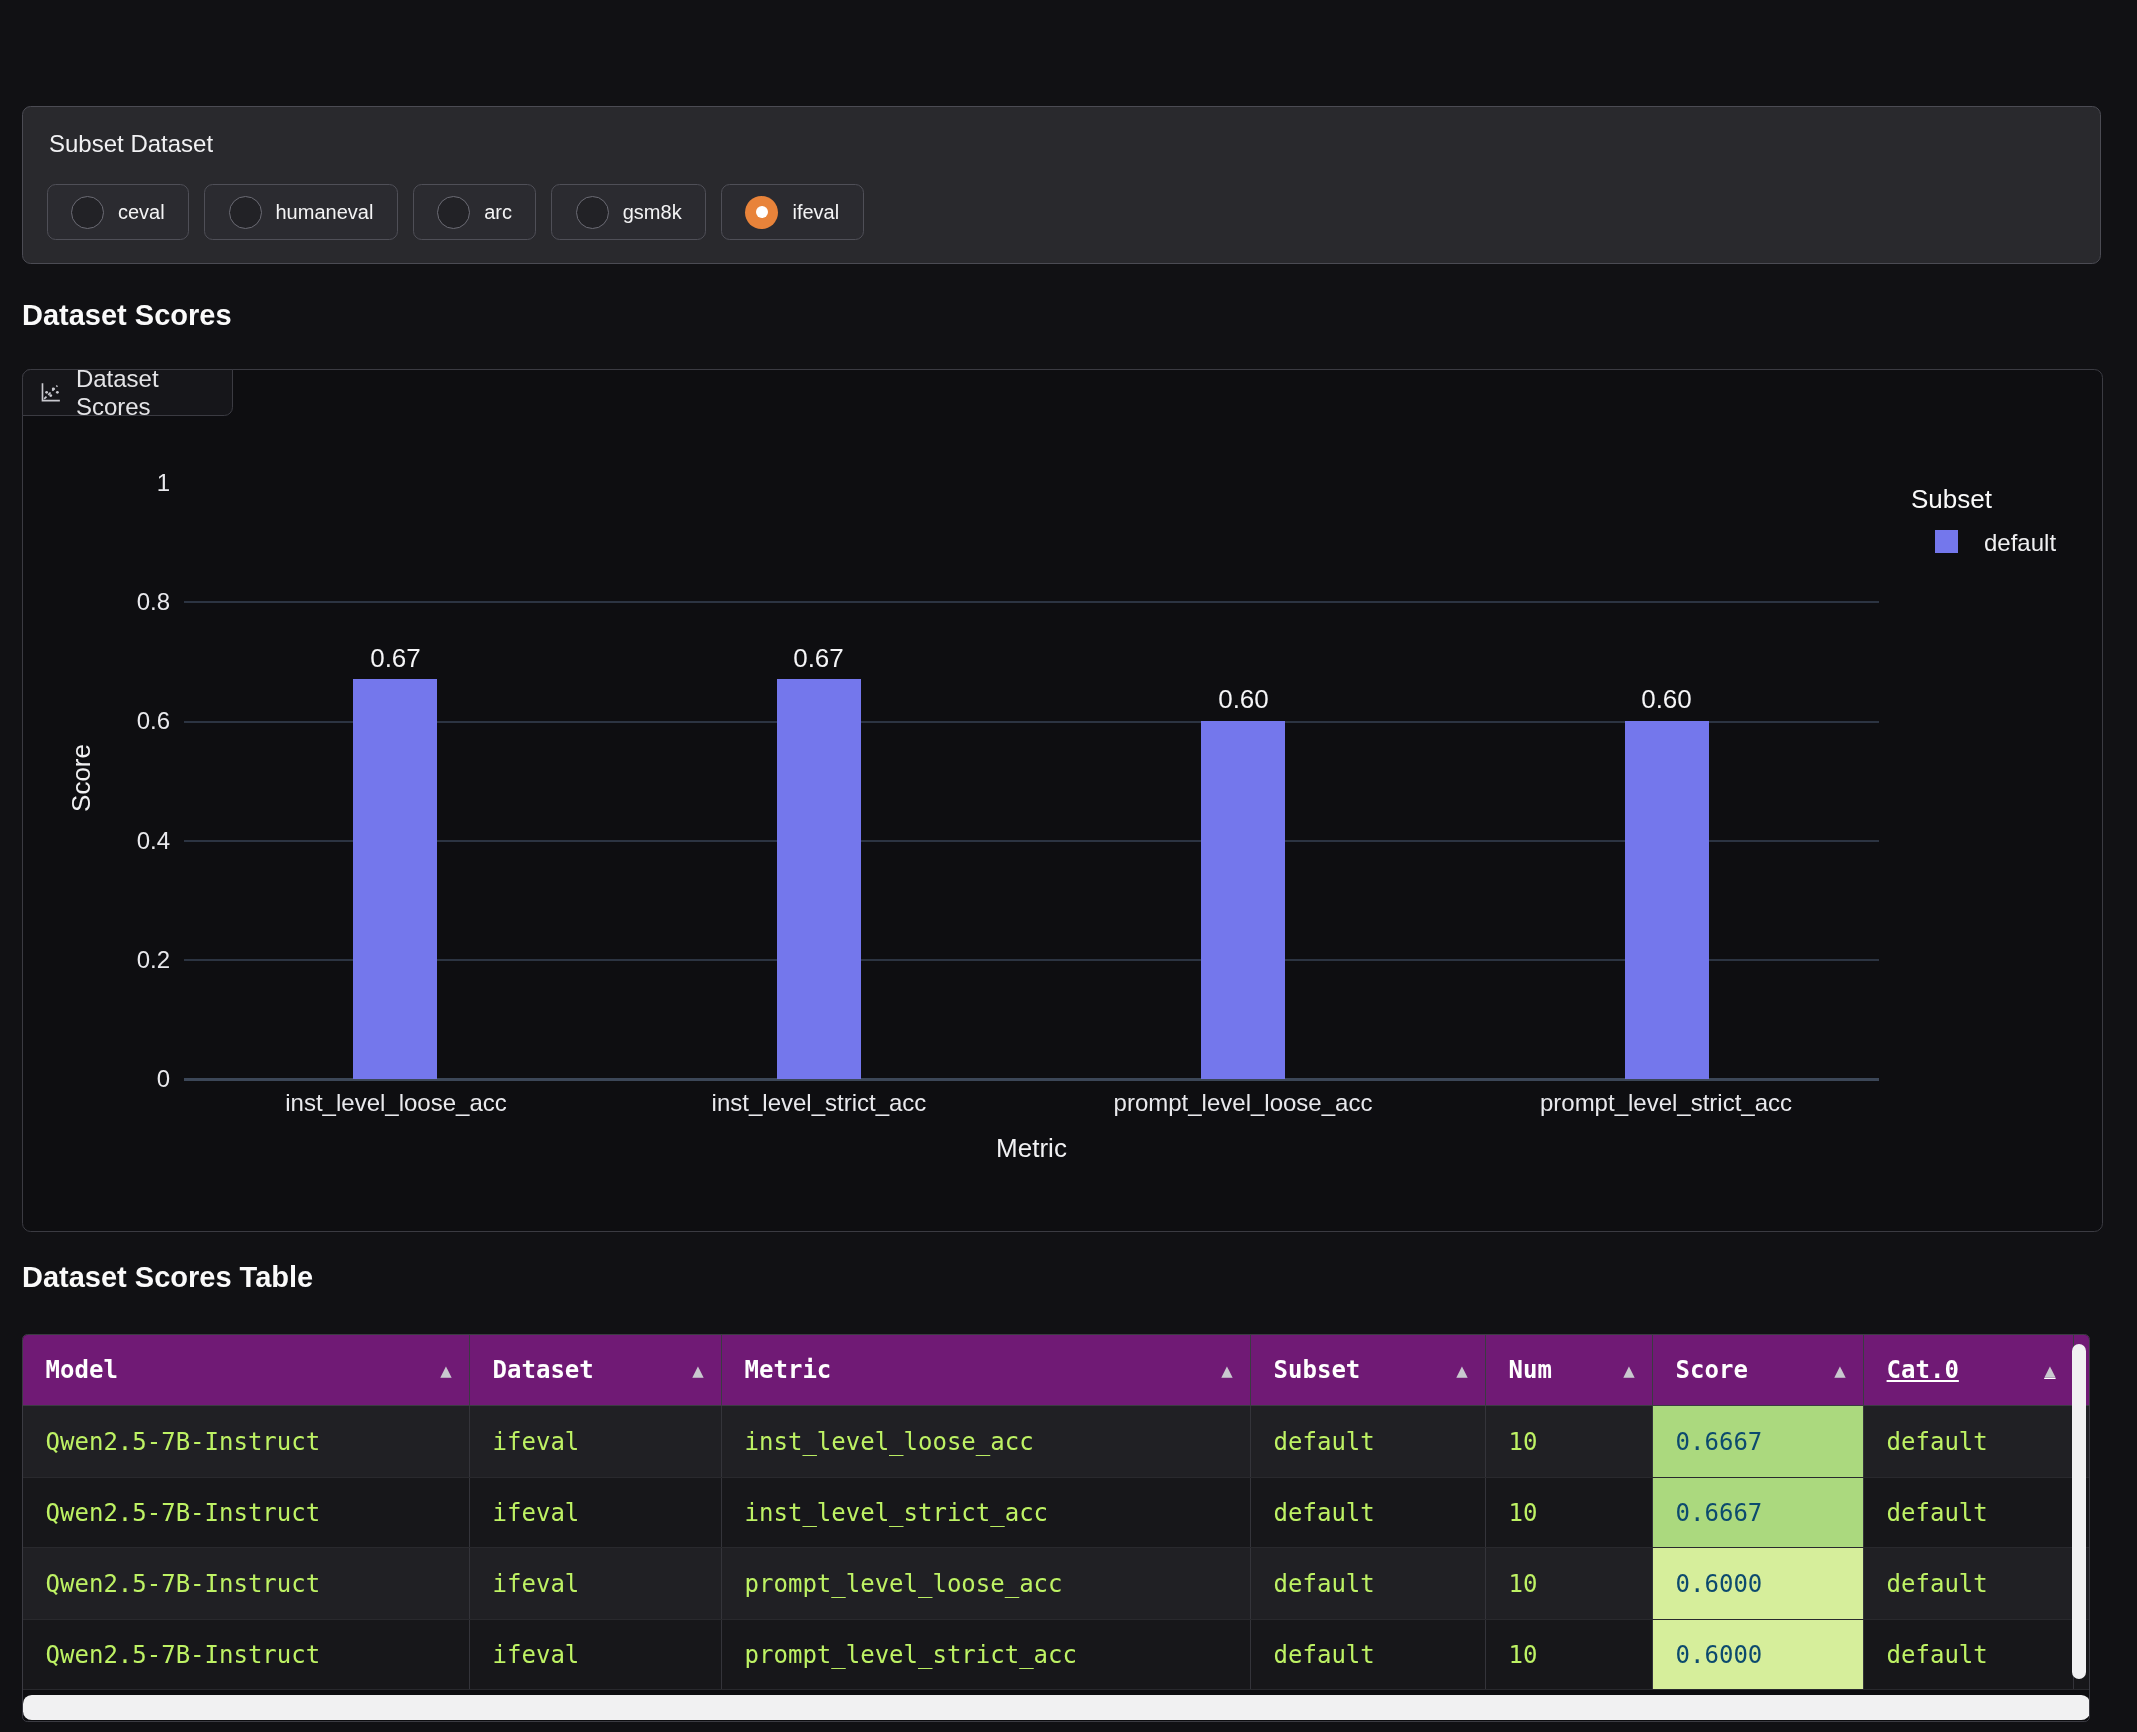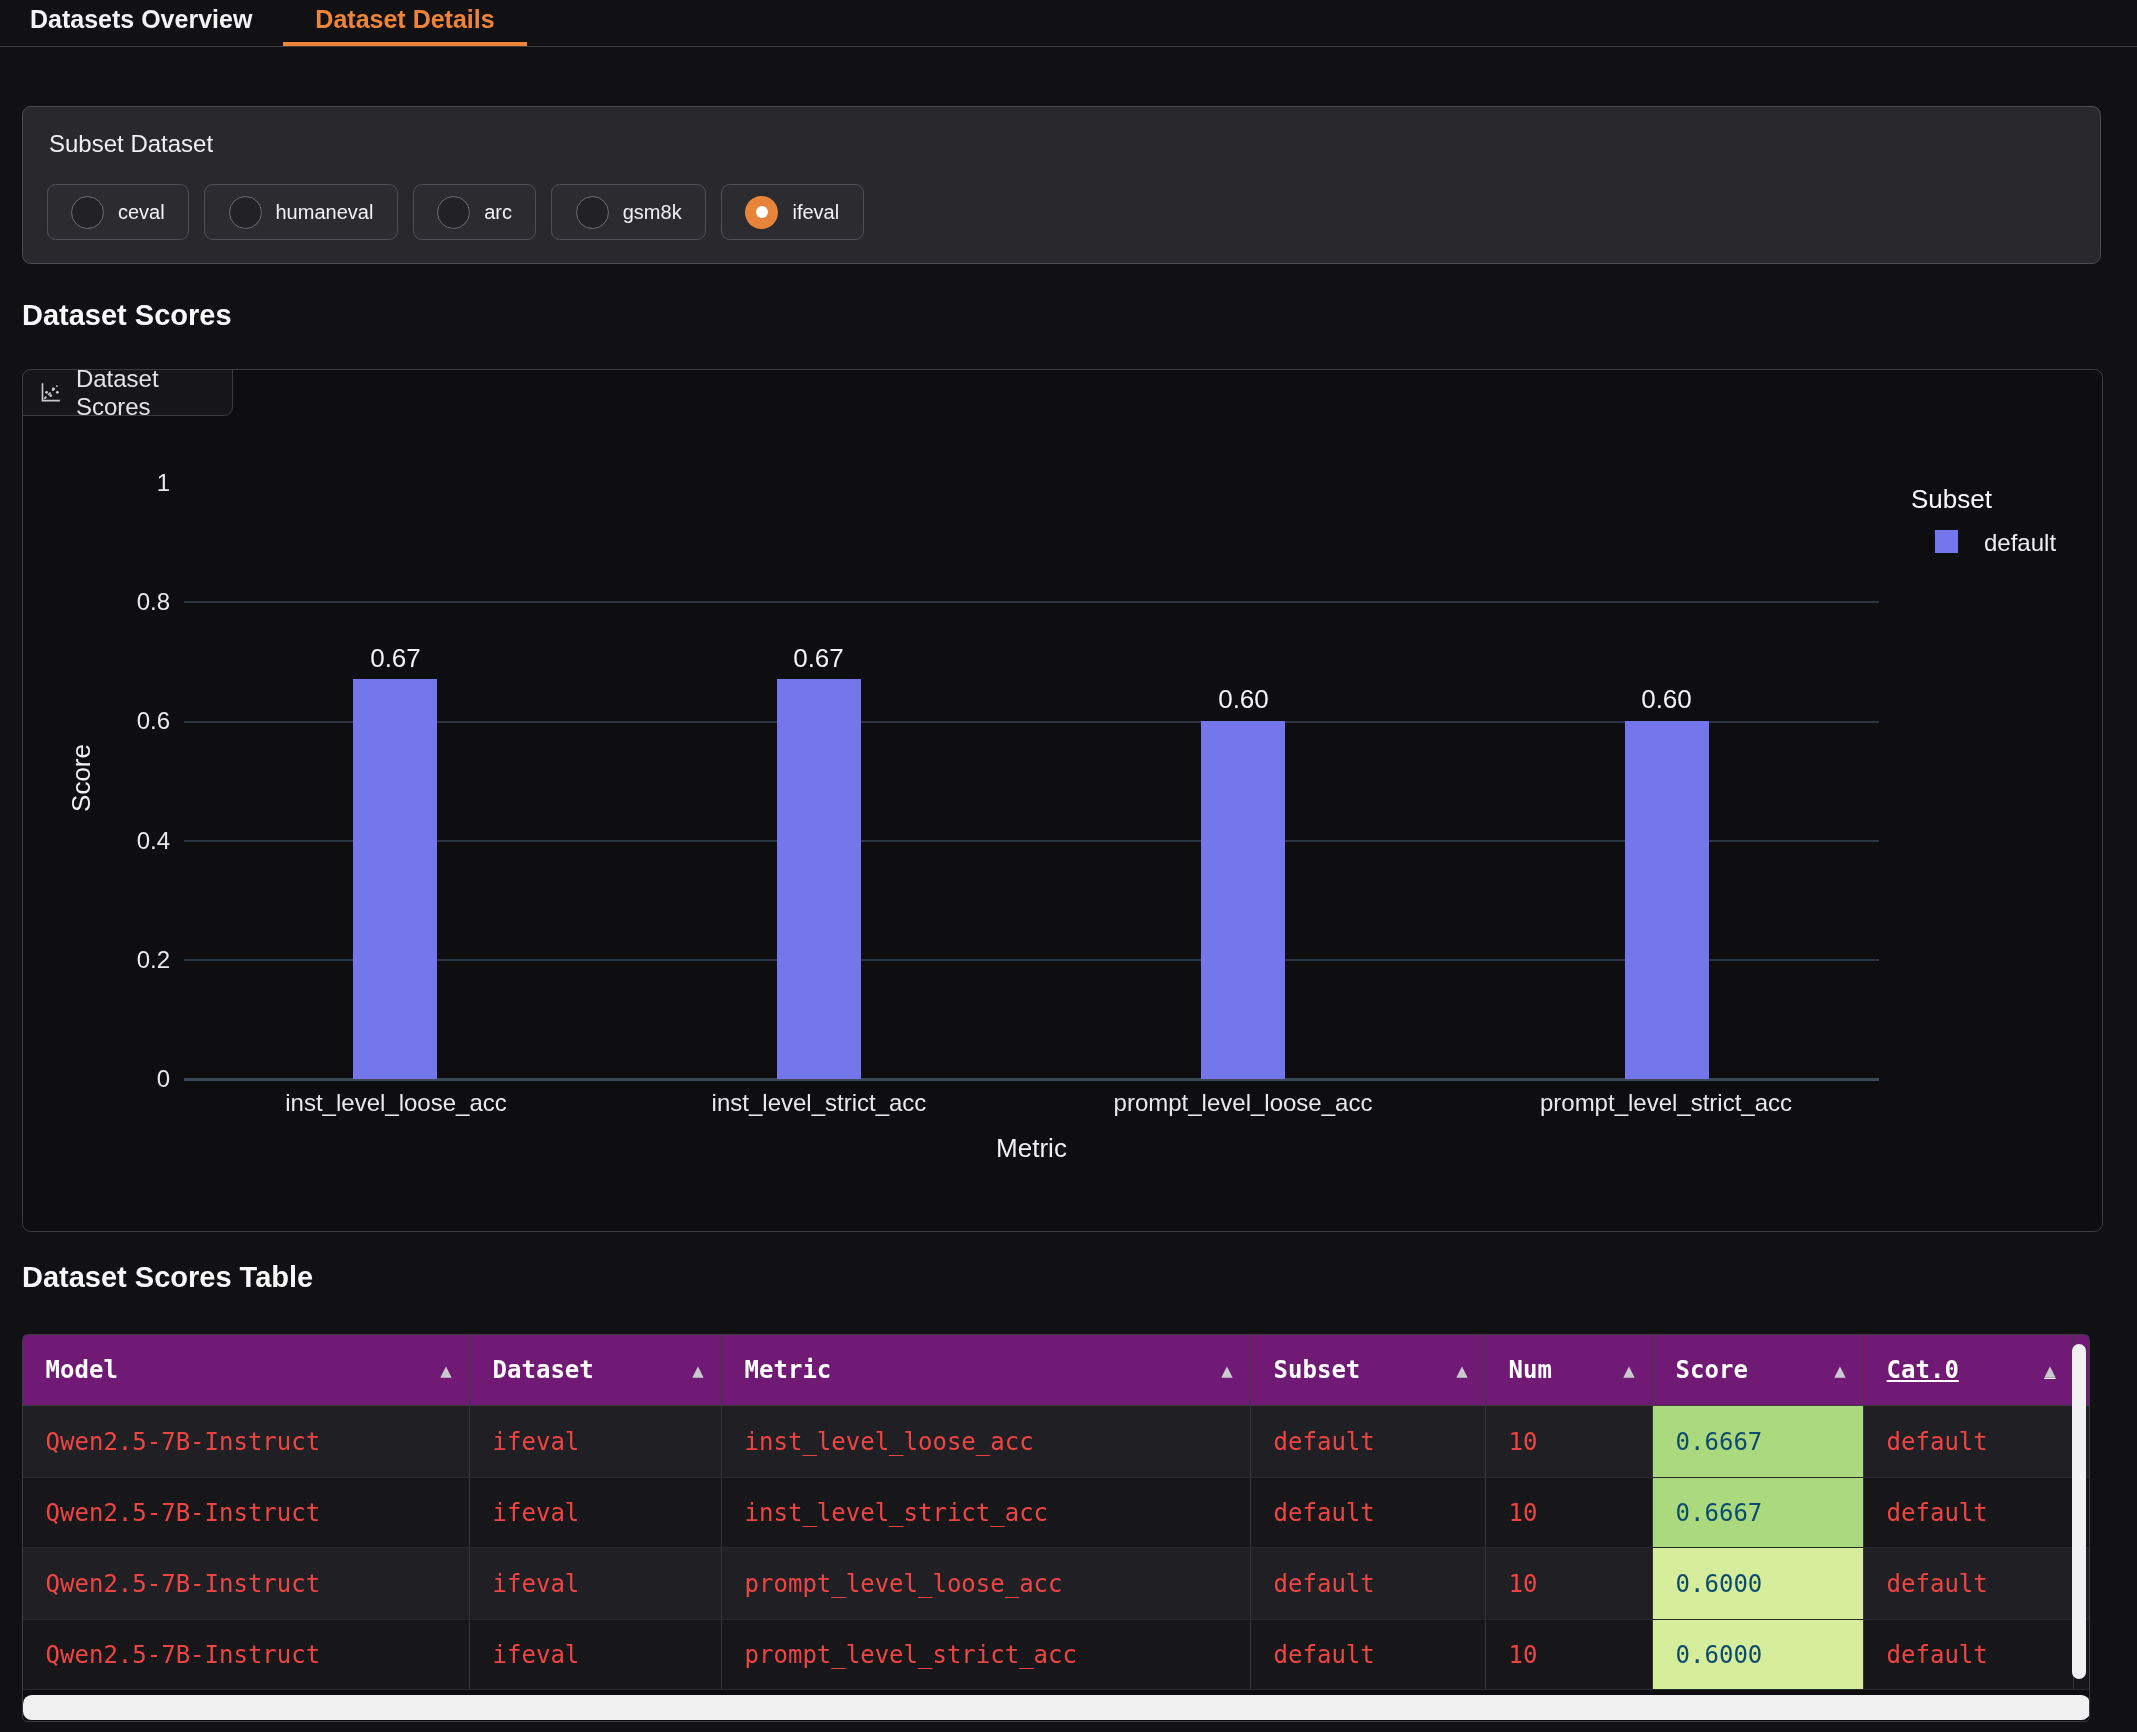--- a/index.html
+++ b/index.html
@@ -65,39 +65,35 @@
     position:absolute;left:22px;top:1334px;width:2068px;height:388px;box-sizing:border-box;
     border:0.9px solid #3b3b42;border-radius:5.2px;background:#0e0e11;overflow:hidden;
     font-family:"DejaVu Sans Mono","Liberation Mono",monospace;
   }
   .trow{display:flex;height:71px;box-sizing:border-box;}
   .trow.head{background:#701a75;border-bottom:0.9px solid #3b3b42;}
   .trow.odd{background:#202024;}
   .trow.even{background:#17171a;border-top:0.9px solid #29292d;border-bottom:0.9px solid #29292d;}
   .tcell{
     display:flex;align-items:center;box-sizing:border-box;padding-left:22.6px;
-    border-right:0.9px solid #34343a;font-size:24px;color:#ef4444;overflow:hidden;white-space:nowrap;
+    border-right:0.9px solid #34343a;font-size:24px;color:#bef264;overflow:hidden;white-space:nowrap;
   }
   .trow.head .tcell{font-weight:700;color:#ffffff;border-right:0.9px solid #3b3b42;
     justify-content:space-between;padding-right:17.4px;}
   .sort-tri{font-size:19px;color:#c9c9cf;margin-left:10.4px;cursor:pointer;}
   .tcell.score{color:#0c4a6e;}
   .sbcol{flex:0 0 17.4px;border-right:none;}
   .vthumb{position:absolute;right:2.6px;top:8.7px;width:14px;height:335px;border-radius:7px;background:#f1f1f2;}
   .hthumb{position:absolute;left:0px;top:360px;width:2067px;height:25px;border-radius:8.7px;background:#f1f1f2;}
 </style>
 </head>
 <body>
 
 <div id="stage">
 
-  <div class="tabbar">
-    <div class="tab">Datasets Overview</div>
-    <div class="tab active" id="active-tab" style="color: rgb(238, 132, 55); border-bottom-color: rgb(238, 132, 55);">Dataset Details</div>
-  </div>
 
   <div class="select-panel">
     <div class="select-label">Subset Dataset</div>
     <div class="radio-row" id="radio-row">
         <div class="radio-opt">
           <div class="radio-circ"></div>
           <span class="lbl">ceval</span>
         </div>
         <div class="radio-opt">
           <div class="radio-circ"></div>

